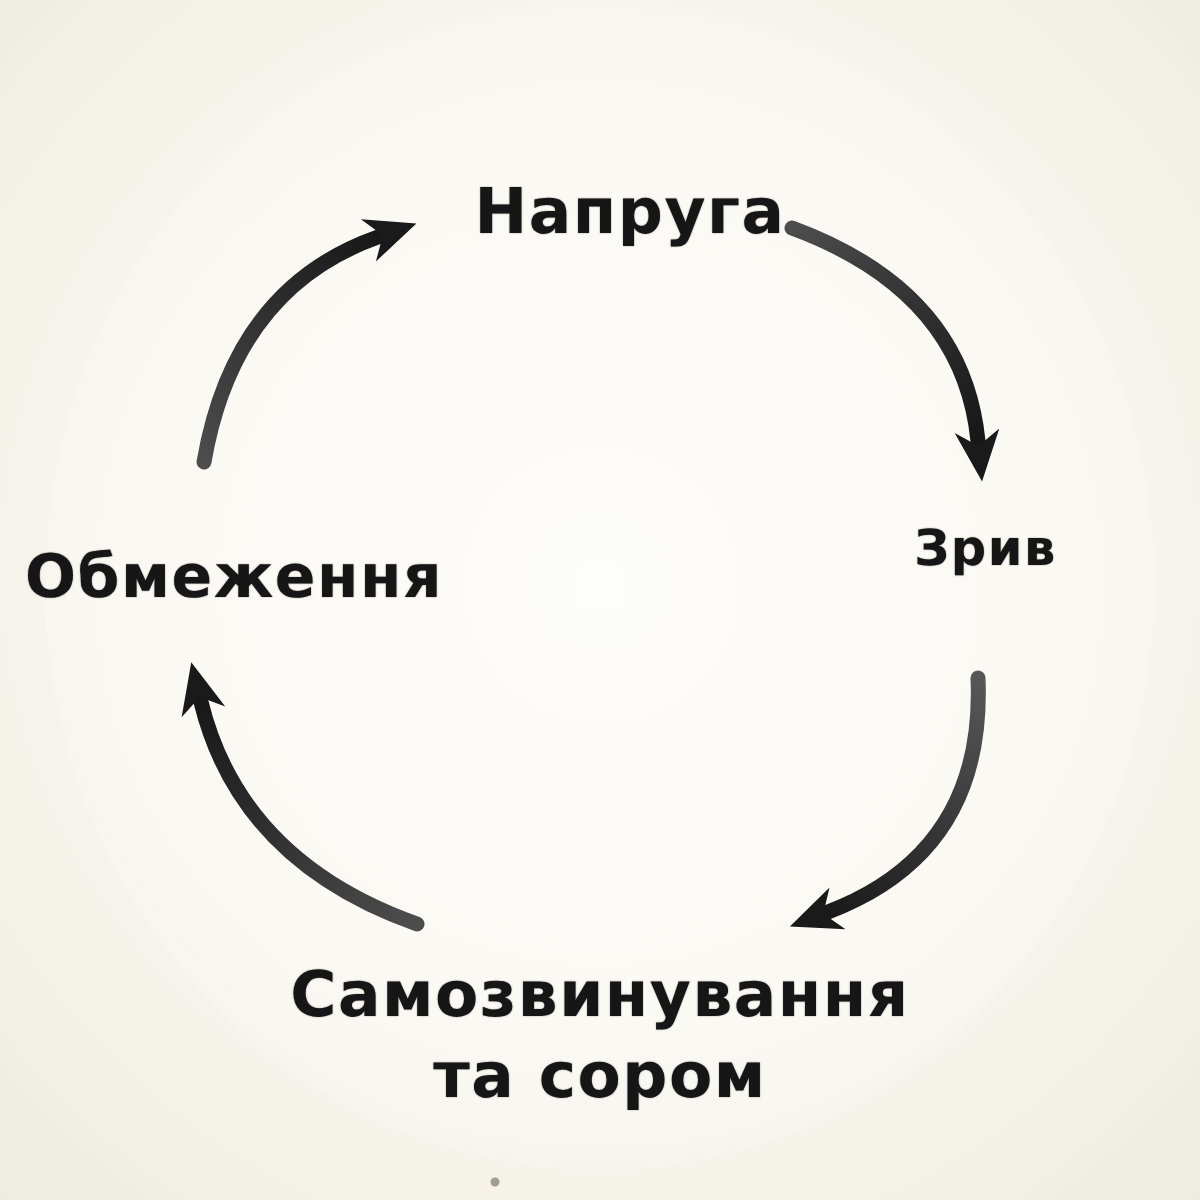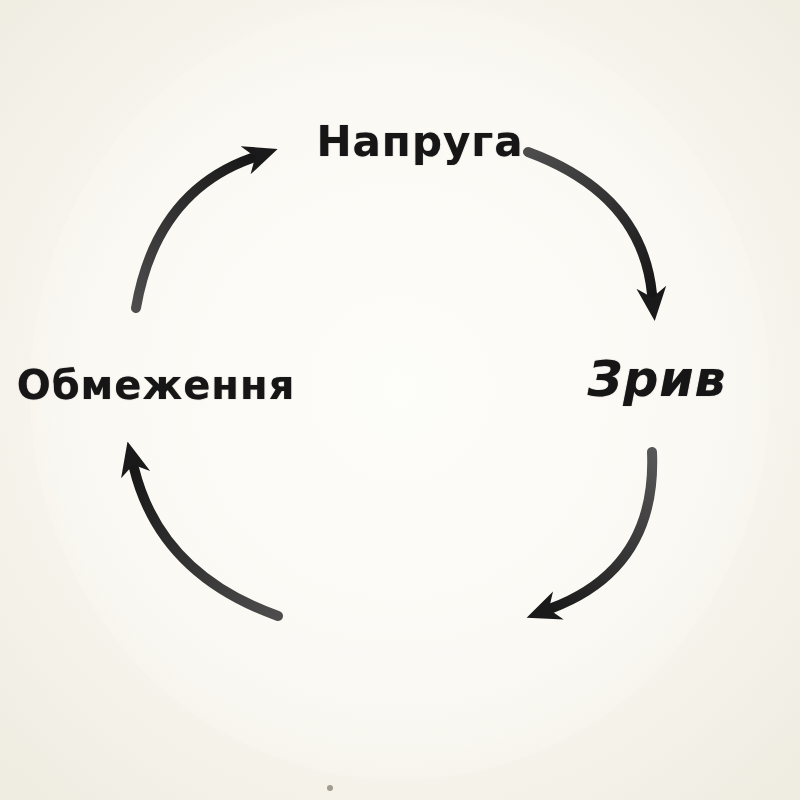--- a/index.html
+++ b/index.html
@@ -22,21 +22,21 @@
     position:absolute;
     transform:translate(-50%,-50%);
     color:#161616;
     font-weight:bold;
     letter-spacing:1px;
     text-align:center;
     white-space:nowrap;
     text-shadow:0 0 1px rgba(22,22,22,.55);
   }
   .node-tension{left:420px;top:105px;font-size:42px;margin-top:36px;}
-  .node-breakdown{left:657px;top:379px;font-size:49px;font-style:italic;}
+  .node-breakdown{left:657px;top:365px;font-size:33px;}
   .node-restriction{left:156px;top:385px;font-size:40px;}
   .node-selfblame{left:400px;top:690px;font-size:42px;line-height:1.28;white-space:normal;width:460px;}
   .node-selfblame span{display:block;}
 </style>
 </head>
 <body>
 
 <div class="canvas">
 
   <div class="wash"></div>
@@ -81,15 +81,17 @@
 
   <div class="node node-breakdown">
     <span>Зрив</span>
   </div>
 
   <div class="node node-restriction">
     <span>Обмеження</span>
   </div>
 
   <div class="node node-selfblame">
+    <span>Самозвинування</span>
+    <span>та сором</span>
   </div>
 
 </div>
 
 </body></html>

